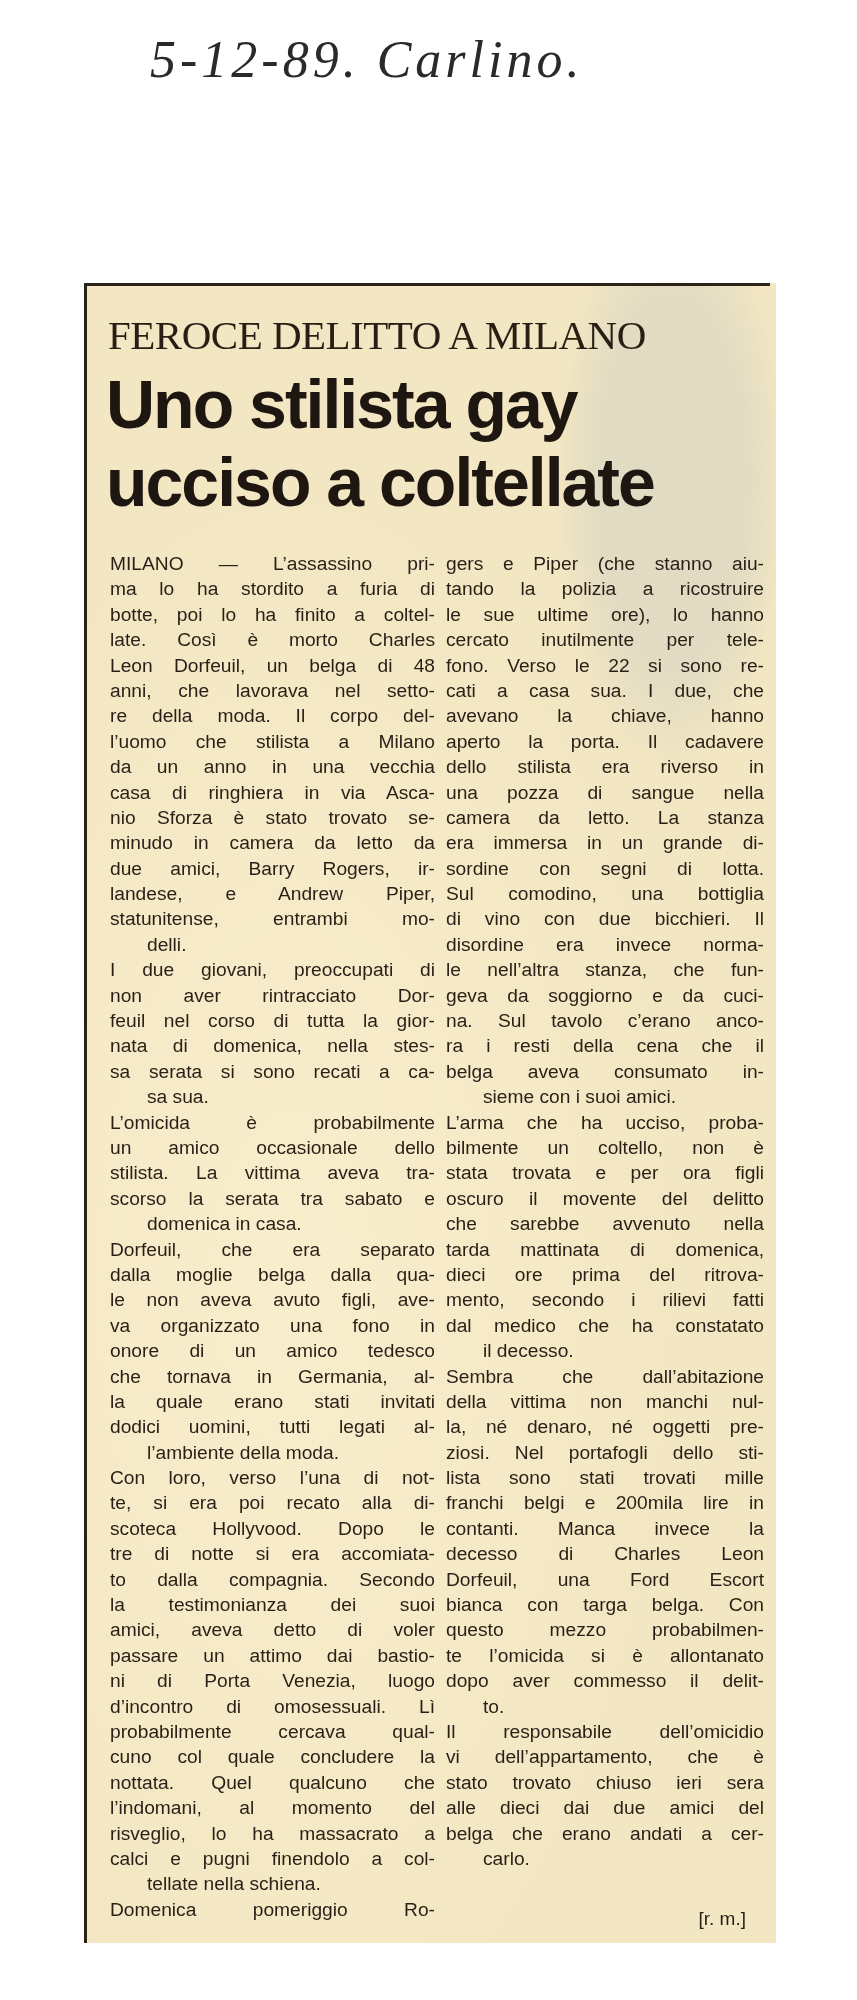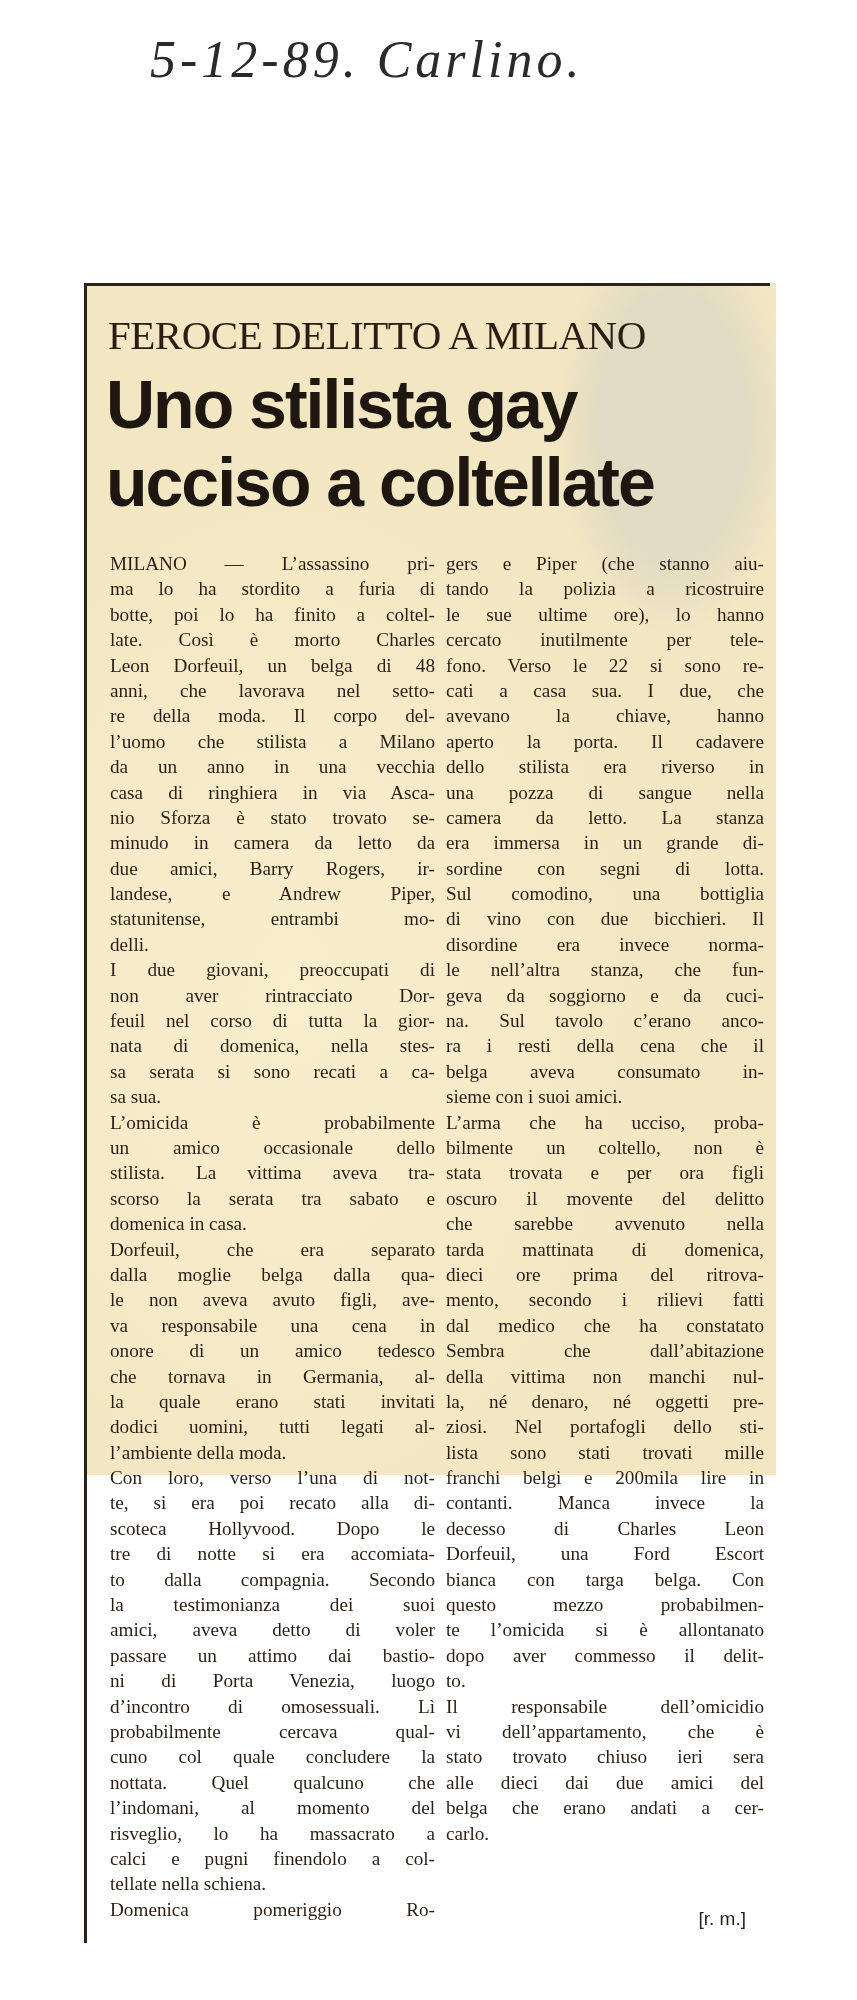--- a/index.html
+++ b/index.html
@@ -7,21 +7,21 @@
 
   .handnote {
     position: absolute; left: 150px; top: 30px;
     font-family: Liberation Serif, serif; font-style: italic;
     font-size: 52px; color: #2a2a2a; letter-spacing: 4px;
     font-weight: normal;
   }
 
   .clipping {
     position: absolute; left: 84px; top: 283px;
-    width: 692px; height: 1192px;
+    width: 692px; height: 1660px;
     background: #f3e6c2;
     background-image:
       radial-gradient(ellipse at 85% 12%, rgba(190,200,195,0.35) 0 9%, transparent 14%),
       radial-gradient(ellipse at 30% 60%, rgba(255,245,215,0.5), transparent 60%);
   }
   .clipping .top-rule {
     position: absolute; left: 0; right: 6px; top: 0; height: 3px; background: #2b2218;
   }
   .clipping .left-rule {
     position: absolute; left: 0; top: 0; width: 3px; height: 1660px; background: #2b2218;
@@ -34,27 +34,27 @@
   }
   .headline {
     position: absolute; left: 22px; top: 82px;
     font-family: "Liberation Sans", sans-serif; font-weight: bold;
     font-size: 68px; line-height: 78px; color: #1e1610;
     letter-spacing: -2px; white-space: nowrap;
   }
 
   .col {
     position: absolute; top: 268px;
-    font-family: Liberation Serif, serif; font-size: 19.2px;
+    font-family: Liberation Sans, sans-serif; font-size: 19.2px;
     line-height: 25.4px; color: #2a1f16;
   }
   .col.left  { left: 26px;  width: 325px; }
   .col.right { left: 362px; width: 318px; }
   .col .line { display: block; white-space: nowrap; text-align: justify; text-align-last: justify; height: 25.4px; overflow: hidden; }
-  .col .line.last { text-align-last: left; }
+  .col .line.last { text-align-last: left; margin-left: 37px; }
 
   .byline {
     position: absolute; right: 30px; top: 1625px;
     font-family: "Liberation Sans", sans-serif; font-size: 19px; color: #2a1f16; text-align: center;
   }
 </style>
 </head>
 <body>
 
 <div class="handnote">
@@ -97,21 +97,21 @@
       <span class="line">sa serata si sono recati a ca-</span>
       <span class="line last">sa sua.</span>
       <span class="line">L’omicida è probabilmente</span>
       <span class="line">un amico occasionale dello</span>
       <span class="line">stilista. La vittima aveva tra-</span>
       <span class="line">scorso la serata tra sabato e</span>
       <span class="line last">domenica in casa.</span>
       <span class="line">Dorfeuil, che era separato</span>
       <span class="line">dalla moglie belga dalla qua-</span>
       <span class="line">le non aveva avuto figli, ave-</span>
-      <span class="line">va responsabile una cena in</span>
+      <span class="line">va organizzato una fono in</span>
       <span class="line">onore di un amico tedesco</span>
       <span class="line">che tornava in Germania, al-</span>
       <span class="line">la quale erano stati invitati</span>
       <span class="line">dodici uomini, tutti legati al-</span>
       <span class="line last">l’ambiente della moda.</span>
       <span class="line">Con loro, verso l’una di not-</span>
       <span class="line">te, si era poi recato alla di-</span>
       <span class="line">scoteca Hollyvood. Dopo le</span>
       <span class="line">tre di notte si era accomiata-</span>
       <span class="line">to dalla compagnia. Secondo</span>
@@ -154,20 +154,21 @@
       <span class="line last">sieme con i suoi amici.</span>
       <span class="line">L’arma che ha ucciso, proba-</span>
       <span class="line">bilmente un coltello, non è</span>
       <span class="line">stata trovata e per ora figli</span>
       <span class="line">oscuro il movente del delitto</span>
       <span class="line">che sarebbe avvenuto nella</span>
       <span class="line">tarda mattinata di domenica,</span>
       <span class="line">dieci ore prima del ritrova-</span>
       <span class="line">mento, secondo i rilievi fatti</span>
       <span class="line">dal medico che ha constatato</span>
+      <span class="line last">il decesso.</span>
       <span class="line">Sembra che dall’abitazione</span>
       <span class="line">della vittima non manchi nul-</span>
       <span class="line">la, né denaro, né oggetti pre-</span>
       <span class="line">ziosi. Nel portafogli dello sti-</span>
       <span class="line">lista sono stati trovati mille</span>
       <span class="line">franchi belgi e 200mila lire in</span>
       <span class="line">contanti. Manca invece la</span>
       <span class="line">decesso di Charles Leon</span>
       <span class="line">Dorfeuil, una Ford Escort</span>
       <span class="line">bianca con targa belga. Con</span>

